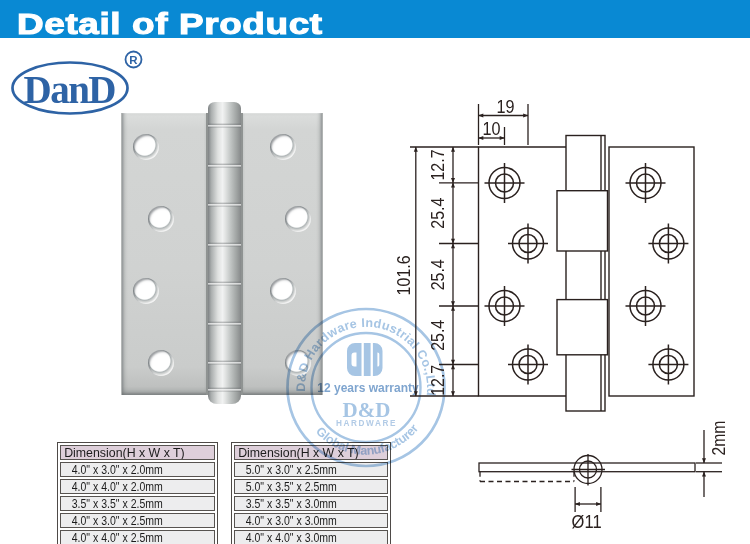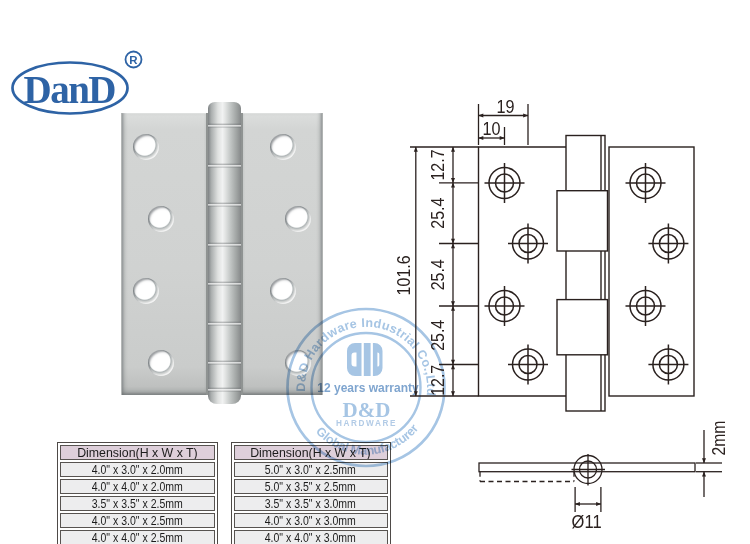--- a/index.html
+++ b/index.html
@@ -23,34 +23,37 @@
         background:linear-gradient(180deg,rgba(90,94,96,0) 0%,rgba(90,94,96,.40) 28%,rgba(255,255,255,.8) 55%,rgba(90,94,96,.32) 85%,rgba(90,94,96,0) 100%);}
   .hole{position:absolute;width:26px;height:26px;border-radius:50%;
         background:radial-gradient(circle at 45% 42%,#ffffff 0 9.9px,#f2f4f3 10.4px,#b0b5b7 11.3px,#c6cac9 12.4px,#cfd1d0 13px);
         box-shadow:inset 1.6px 1.8px 2.2px rgba(88,94,98,.62), inset -1px -1.2px 1.4px rgba(255,255,255,.85);}
   
   .lay{position:absolute;left:0;top:0;}
   #wm{mix-blend-mode:multiply;}
   
   table.spec{position:absolute;border-collapse:separate;border-spacing:2px;background:#fff;
              border:1px solid #4e4a47;table-layout:fixed;}
-  table.spec td{border:1px solid #575350;background:#ededee;text-align:center;vertical-align:middle;
+  table.spec td{border:1px solid #575350;background:#ededee;vertical-align:middle;
                 padding:0;font-size:13px;line-height:1;color:#1c1c1c;font-family:"Liberation Sans",sans-serif;
                 overflow:hidden;white-space:nowrap;}
   table.spec td.hd{background:#decfda;}
   table.spec td span{display:inline-block;transform:scaleX(.81);transform-origin:50% 50%;}
   table.spec td.hd span{transform:scaleX(.95);}
   
   .dtx{font-family:"Liberation Sans",sans-serif;fill:#2a211f;}
 </style>
 </head>
 <body>
 
 <div id="canvas">
 
+  <div class="banner">
+    <span>Detail of Product</span>
+  </div>
 
   <svg class="lay" width="160" height="85" viewBox="0 0 160 85" style="left:0px;top:45px" aria-hidden="true">
     <g fill="none" stroke="#2e63a5">
       <ellipse cx="70" cy="43" rx="57.5" ry="25.5" stroke-width="2.7"></ellipse>
       <circle cx="133.5" cy="14.5" r="8" stroke-width="1.8"></circle>
     </g>
     <text x="70" y="57.5" text-anchor="middle" textLength="93" font-family="Liberation Serif,serif" font-weight="bold" font-size="39" fill="#2e63a5">DanD</text>
     <text x="133.5" y="18.7" text-anchor="middle" font-family="Liberation Sans,sans-serif" font-weight="bold" font-size="11.5" fill="#2e63a5">R</text>
   </svg>
 

